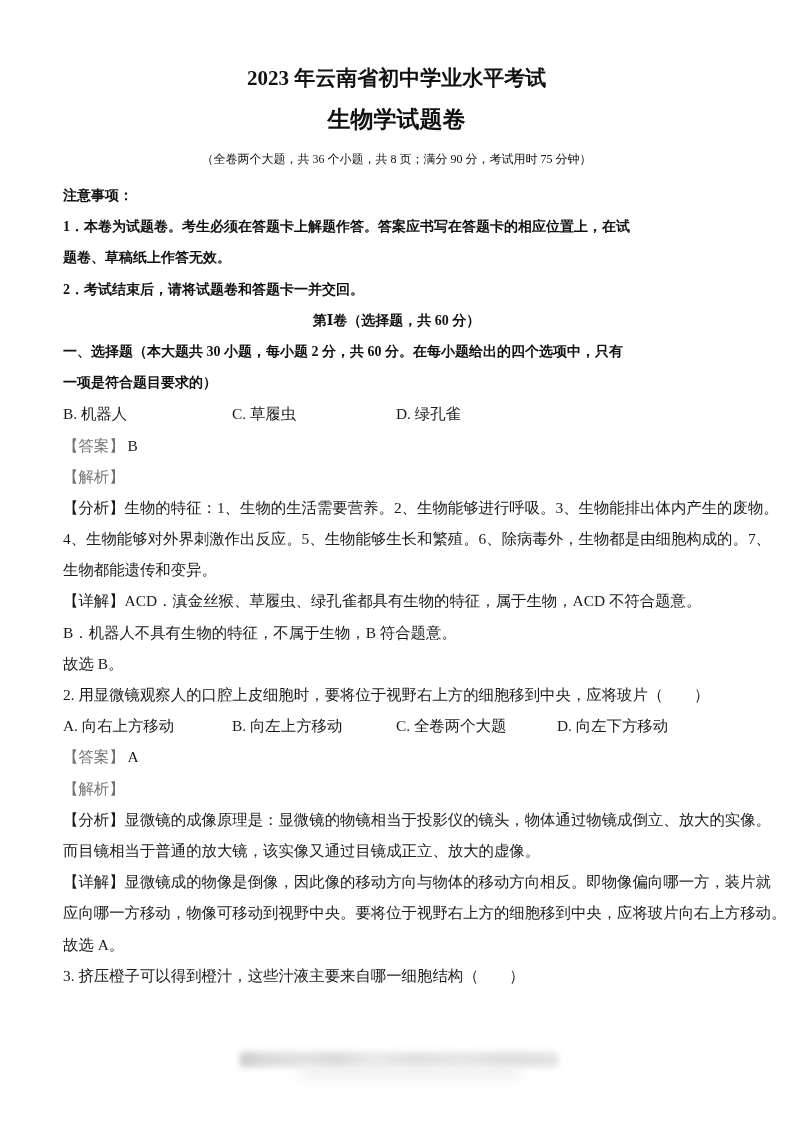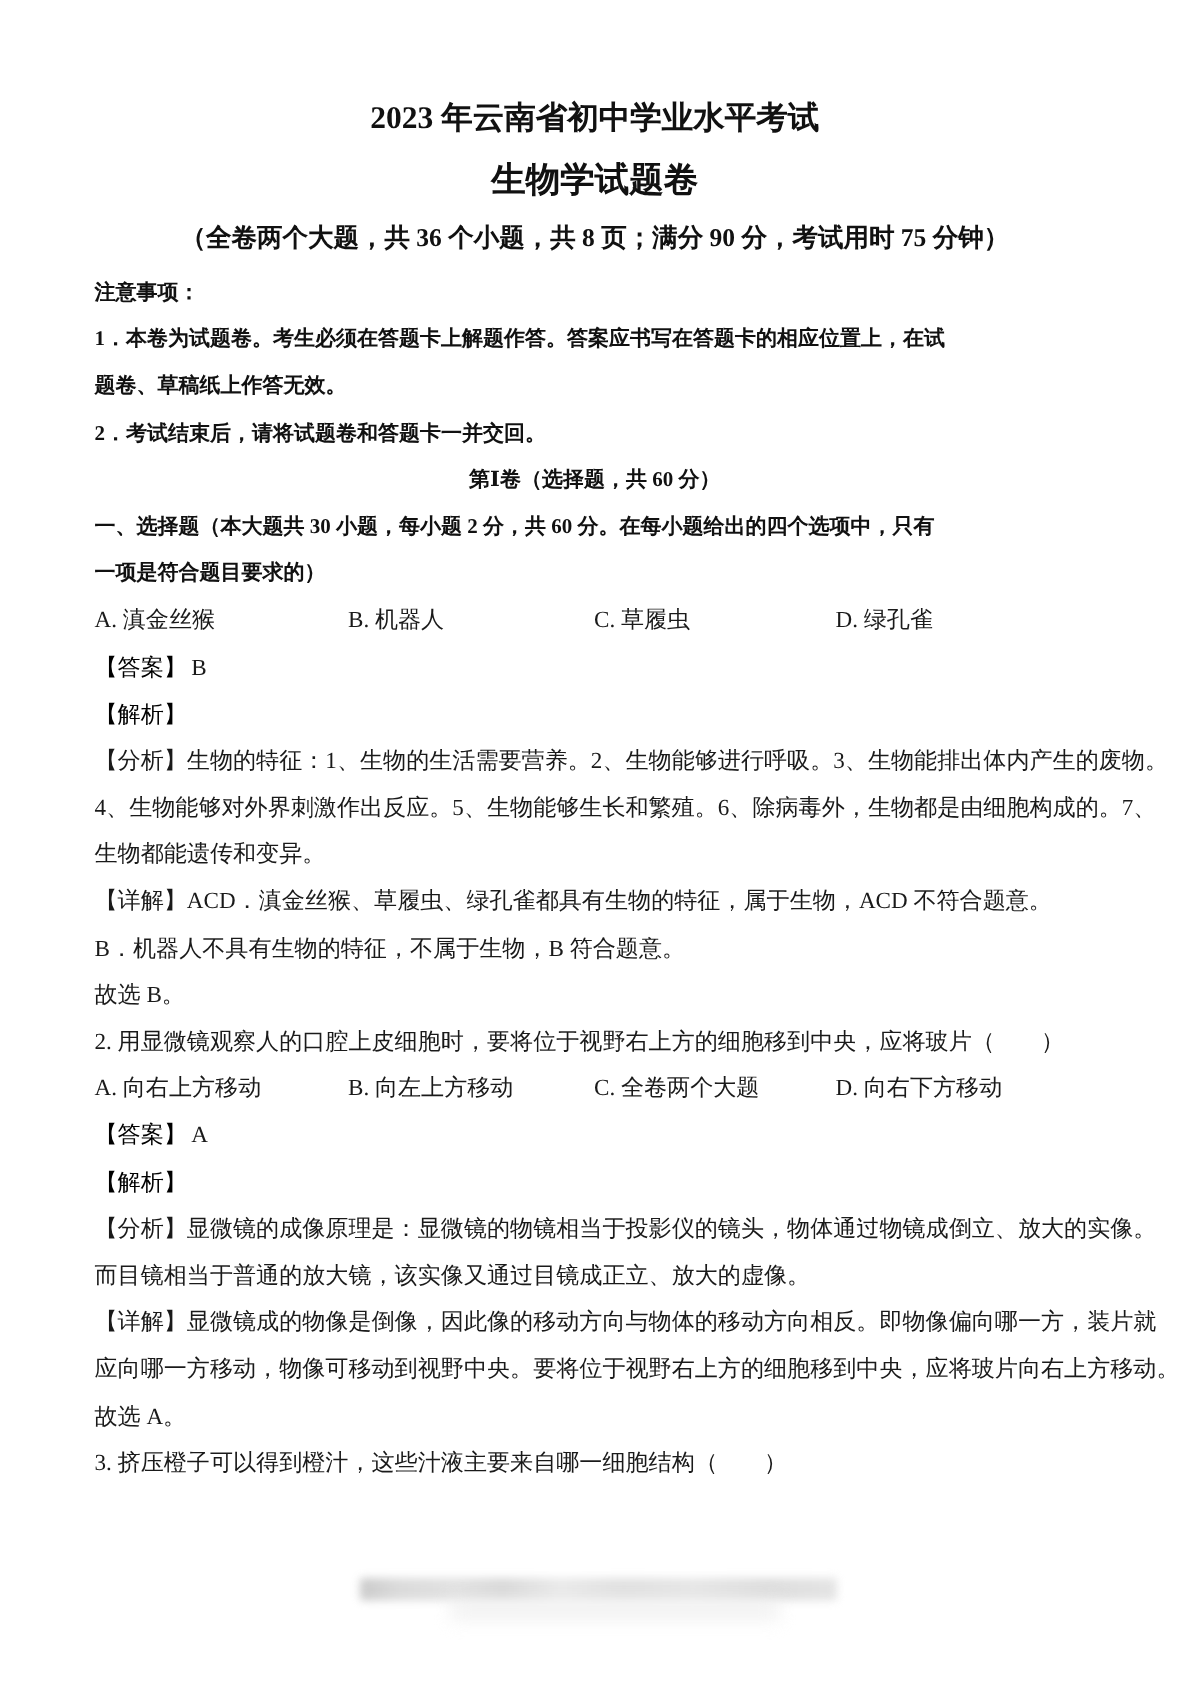--- a/index.html
+++ b/index.html
@@ -9,35 +9,35 @@
     background:#ffffff;
     box-sizing:border-box;
     padding:58px 63px 12px 63px;
     font-family:"Liberation Serif","DejaVu Serif",serif;
     color:#1a1a1a;
     overflow:hidden;
   }
   .center { text-align:center; }
   .exam-title   { font-size:21px; font-weight:bold; line-height:41px; color:#111; white-space:nowrap; }
   .exam-subtitle{ font-size:23px; font-weight:bold; line-height:41px; color:#111; white-space:nowrap; }
-  .exam-meta    { font-size:17px; font-weight:bold; line-height:38px; color:#111; white-space:nowrap; }
+  .exam-meta    { font-size:12px; font-weight:normal; line-height:38px; color:#111; white-space:nowrap; }
 
   .body-lines { margin-top:2px; }
   .line {
     height:31.2px; line-height:31.2px;
     font-size:15.4px;
     white-space:nowrap;
   }
   .bold { font-weight:bold; font-size:14px; color:#111; }
   .opts {
     display:grid;
     grid-template-columns:169px 164px 161px 1fr;
   }
   .opts > span { white-space:nowrap; }
-  .lbl-blue { color:#000000; }
+  .lbl-blue { color:#737373; }
   .ans-val { color:#1a1a1a; margin-left:3px; }
 
   .watermark {
     position:absolute;
     left:240px; top:1052px;
     width:318px; height:15px;
     background:linear-gradient(90deg,
       #b9b9b9 0%, #cfcfcf 8%, #d8d8d8 20%, #cccccc 30%,
       #e3e3e3 42%, #d6d6d6 55%, #dedede 70%, #d2d2d2 85%, #dcdcdc 100%);
     filter:blur(3px);
@@ -67,21 +67,20 @@
     <div class="line bold">注意事项：</div>
     <div class="line bold">1．本卷为试题卷。考生必须在答题卡上解题作答。答案应书写在答题卡的相应位置上，在试</div>
     <div class="line bold">题卷、草稿纸上作答无效。</div>
     <div class="line bold">2．考试结束后，请将试题卷和答题卡一并交回。</div>
 
     <div class="line bold center">第Ⅰ卷（选择题，共 60 分）</div>
     <div class="line bold">一、选择题（本大题共 30 小题，每小题 2 分，共 60 分。在每小题给出的四个选项中，只有</div>
     <div class="line bold">一项是符合题目要求的）</div>
 
     <div class="line opts">
-      <span>A. 滇金丝猴</span>
       <span>B. 机器人</span>
       <span>C. 草履虫</span>
       <span>D. 绿孔雀</span>
     </div>
     <div class="line">
       <span class="lbl-blue">【答案】</span><span class="ans-val">B</span>
     </div>
     <div class="line">
       <span class="lbl-blue">【解析】</span>
     </div>
@@ -90,21 +89,21 @@
     <div class="line">生物都能遗传和变异。</div>
     <div class="line">【详解】ACD．滇金丝猴、草履虫、绿孔雀都具有生物的特征，属于生物，ACD 不符合题意。</div>
     <div class="line">B．机器人不具有生物的特征，不属于生物，B 符合题意。</div>
     <div class="line">故选 B。</div>
 
     <div class="line">2. 用显微镜观察人的口腔上皮细胞时，要将位于视野右上方的细胞移到中央，应将玻片（　　）</div>
     <div class="line opts">
       <span>A. 向右上方移动</span>
       <span>B. 向左上方移动</span>
       <span>C. 全卷两个大题</span>
-      <span>D. 向右下方移动</span>
+      <span>D. 向左下方移动</span>
     </div>
     <div class="line">
       <span class="lbl-blue">【答案】</span><span class="ans-val">A</span>
     </div>
     <div class="line">
       <span class="lbl-blue">【解析】</span>
     </div>
     <div class="line">【分析】显微镜的成像原理是：显微镜的物镜相当于投影仪的镜头，物体通过物镜成倒立、放大的实像。</div>
     <div class="line">而目镜相当于普通的放大镜，该实像又通过目镜成正立、放大的虚像。</div>
     <div class="line">【详解】显微镜成的物像是倒像，因此像的移动方向与物体的移动方向相反。即物像偏向哪一方，装片就</div>

